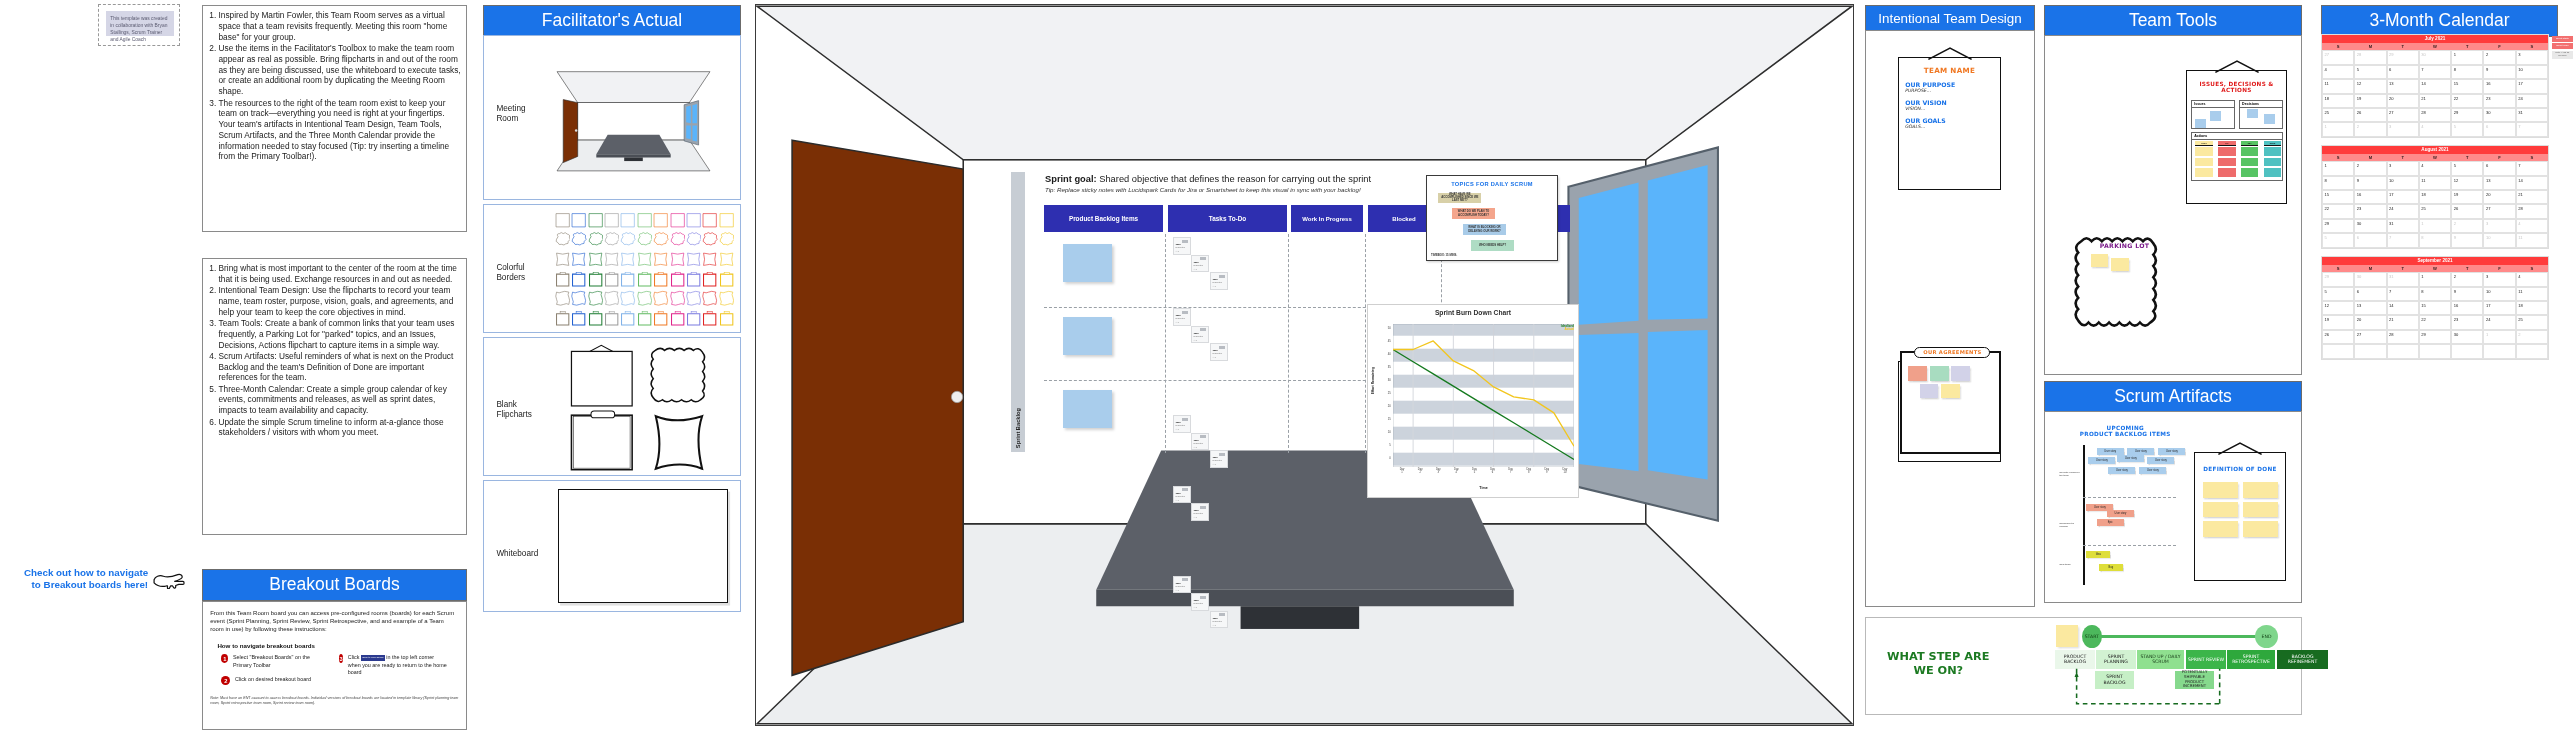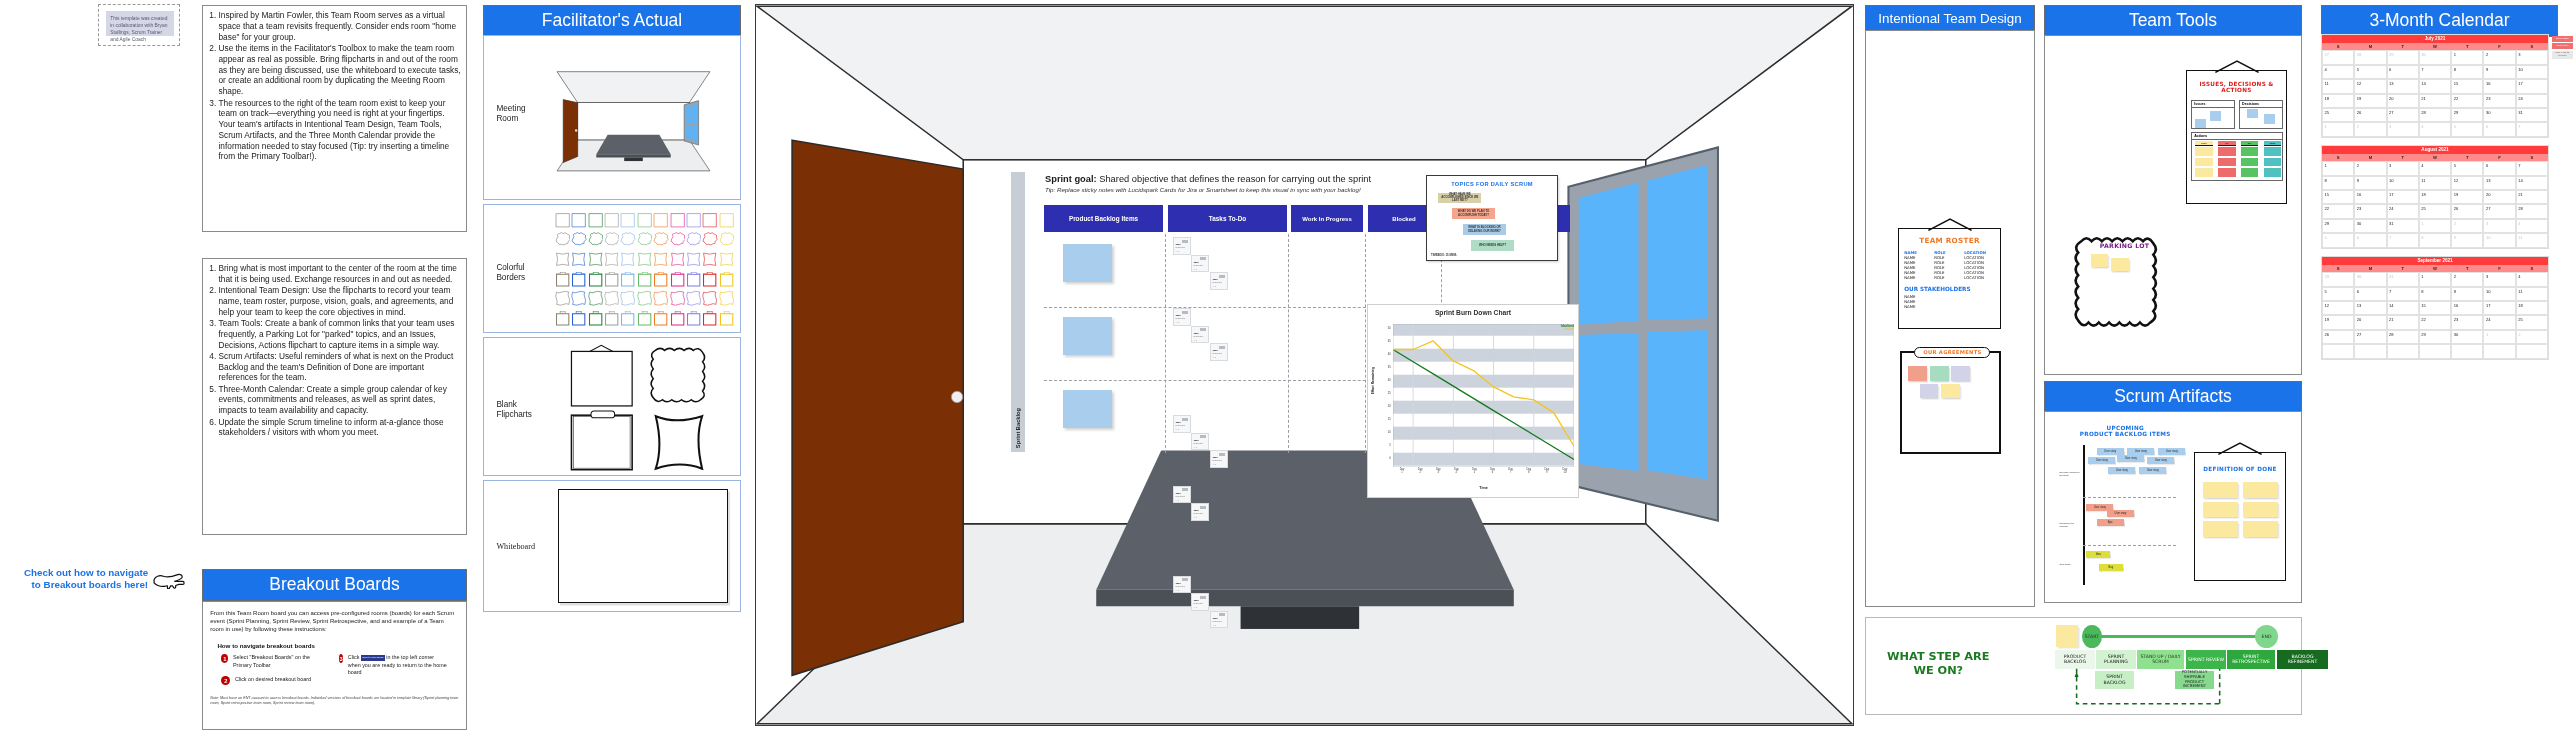--- a/index.html
+++ b/index.html
@@ -141,21 +141,21 @@
   <svg width="33" height="20.6" viewBox="0 0 64 40">
     <path d="M4 27 C10 33 20 35 28 33 L30 33 L30 37 C30 39 33 39 34 37 L36 33 L40 33 L42 36 C43 38 46 37 46 35 L46 32
              L52 30 L60 30 C63 30 63 24 60 24 L44 24 C50 22 56 20 58 17 C60 13 55 9 50 11 C42 14 30 17 22 14
              C14 11 6 15 4 21 Z" fill="#ffffff" stroke="#111111" stroke-width="2.4" stroke-linejoin="round"></path>
   </svg>
 </div>
 
 <div class="abs" style="left:202px;top:5.2px;width:265px;">
   <div class="sec-body gray txtpanel" style="height:227px;">
     <ol>
-      <li>Inspired by Martin Fowler, this Team Room serves as a virtual space that a team revisits frequently. Consider ends room  "home base" for your group.</li>
+      <li>Inspired by Martin Fowler, this Team Room serves as a virtual space that a team revisits frequently. Meeting this room  "home base" for your group.</li>
       <li>Use the items in the Facilitator's Toolbox to make the team room appear as real as possible. Bring flipcharts in and out of the room as they are being discussed, use the whiteboard to execute tasks, or create an additional room by duplicating the Meeting Room shape.</li>
       <li>The resources to the right of the team room exist to keep your team on track—everything you need is right at your fingertips. Your team's artifacts in Intentional Team Design, Team Tools, Scrum Artifacts, and the Three Month Calendar provide the information needed to stay focused (Tip: try inserting a timeline from the Primary Toolbar!).</li>
     </ol>
   </div>
 </div>
 
 <div class="abs" style="left:202px;top:258px;width:265px;">
   <div class="sec-body gray txtpanel" style="height:277px;">
     <ol>
       <li>Bring what is most important to the center of the room at the time that it is being used. Exchange resources in and out as needed.</li>
@@ -460,21 +460,21 @@
              q-10 8 -19 0 q-10 8 -18 0 q-10 8 -18 -4 q-8 -10 0 -18 q-8 -10 0 -19 q-8 -10 0 -19
              q-8 -10 0 -19 q-8 -10 4 -17 Z" fill="#fff" stroke="#111" stroke-width="3"></path>
     <rect x="32" y="140" width="118" height="106" fill="#fff" stroke="#111" stroke-width="3"></rect>
     <rect x="36" y="143" width="110" height="100" fill="none" stroke="#111" stroke-width="1"></rect>
     <rect x="70" y="132" width="46" height="13" rx="6" fill="#fff" stroke="#111" stroke-width="2"></rect>
     <path d="M196 142 q40 16 90 0 q-14 42 0 102 q-42 -16 -90 0 q14 -44 0 -102 Z" fill="#fff" stroke="#111" stroke-width="4"></path>
   </svg>
 </div>
 
 <div class="abs sec-body" style="left:483px;top:480px;width:258px;height:132px;">
-  <div class="tool-label abs" style="left:12.4px;top:61px;font-family:Liberation Serif, serif;">Whiteboard</div>
+  <div class="tool-label abs" style="left:12.4px;top:68px;">Whiteboard</div>
   <div class="abs" style="left:74px;top:8.2px;width:170px;height:114px;background:#fff;border:1.5px solid #111;box-shadow:2.1px 2.6px 0 rgba(0,0,0,.12);"></div>
 </div>
 
 <div class="abs" style="left:755px;top:4.1px;width:1099px;height:722px;border:1px solid #3a3a3a;background:#fff;overflow:hidden;">
   <svg width="1097" height="720" viewBox="0 0 2128 1396">
     <polygon points="2,2 2126,2 1726,300 402,300" fill="#f1f2f4" stroke="#2e2e2e" stroke-width="3"></polygon>
     <polygon points="2,1394 2126,1394 1726,1006 402,1006" fill="#eceef0" stroke="#2e2e2e" stroke-width="3"></polygon>
     <rect x="402" y="300" width="1324" height="706" fill="#ffffff" stroke="#2e2e2e" stroke-width="3"></rect>
 
     <polygon points="70,262 402,318 402,1196 70,1300" fill="#7a2f05" stroke="#2b2b2b" stroke-width="3"></polygon>
@@ -688,20 +688,34 @@
       <div style="color:#f2c61e;">Actual</div>
     </div>
   </div>
 </div>
 
 <div class="abs" style="left:1865px;top:5.2px;width:170px;">
   <div class="sec-head" style="font-size:13.4px;">Intentional Team Design</div>
 </div>
 <div class="abs sec-body gray" style="left:1865px;top:30px;width:170px;height:577px;">
 
+  <div class="abs flip" style="left:32px;top:26px;width:103px;height:133px;">
+    <svg class="flip-hanger" width="52" height="13.4" viewBox="0 0 100 26">
+      <path d="M8 24 L50 2 L92 24" fill="none" stroke="#111" stroke-width="3"></path>
+    </svg>
+    <div class="fc-title abs" style="left:0;top:8.2px;width:100%;color:#f07823;font-size:7.2px;">TEAM NAME</div>
+    <div class="abs" style="left:6.2px;top:23px;width:88px;">
+      <div class="fc-sub" style="font-size:6.2px;">OUR PURPOSE</div>
+      <div class="fc-txt" style="font-size:4.6px;margin-bottom:6.2px;">PURPOSE...</div>
+      <div class="fc-sub" style="font-size:6.2px;">OUR VISION</div>
+      <div class="fc-txt" style="font-size:4.6px;margin-bottom:6.2px;">VISION...</div>
+      <div class="fc-sub" style="font-size:6.2px;">OUR GOALS</div>
+      <div class="fc-txt" style="font-size:4.6px;">GOALS...</div>
+    </div>
+  </div>
 
   <div class="abs flip" style="left:32px;top:197px;width:103px;height:101px;">
     <svg class="flip-hanger" width="52" height="13.4" viewBox="0 0 100 26">
       <path d="M8 24 L50 2 L92 24" fill="none" stroke="#111" stroke-width="3"></path>
     </svg>
     <div class="fc-title abs" style="left:0;top:7.2px;width:100%;color:#f07823;font-size:7.2px;">TEAM ROSTER</div>
     <div class="abs" id="roster-table" style="left:5.2px;top:20.6px;width:93px;">
         <div style="display:grid;grid-template-columns:30px 30px 33px;">
           <div style="font-family:'DejaVu Sans',sans-serif;font-weight:bold;color:#1a73e8;font-size:3.9px;">NAME</div>
           <div style="font-family:'DejaVu Sans',sans-serif;font-weight:bold;color:#1a73e8;font-size:3.9px;">ROLE</div>

